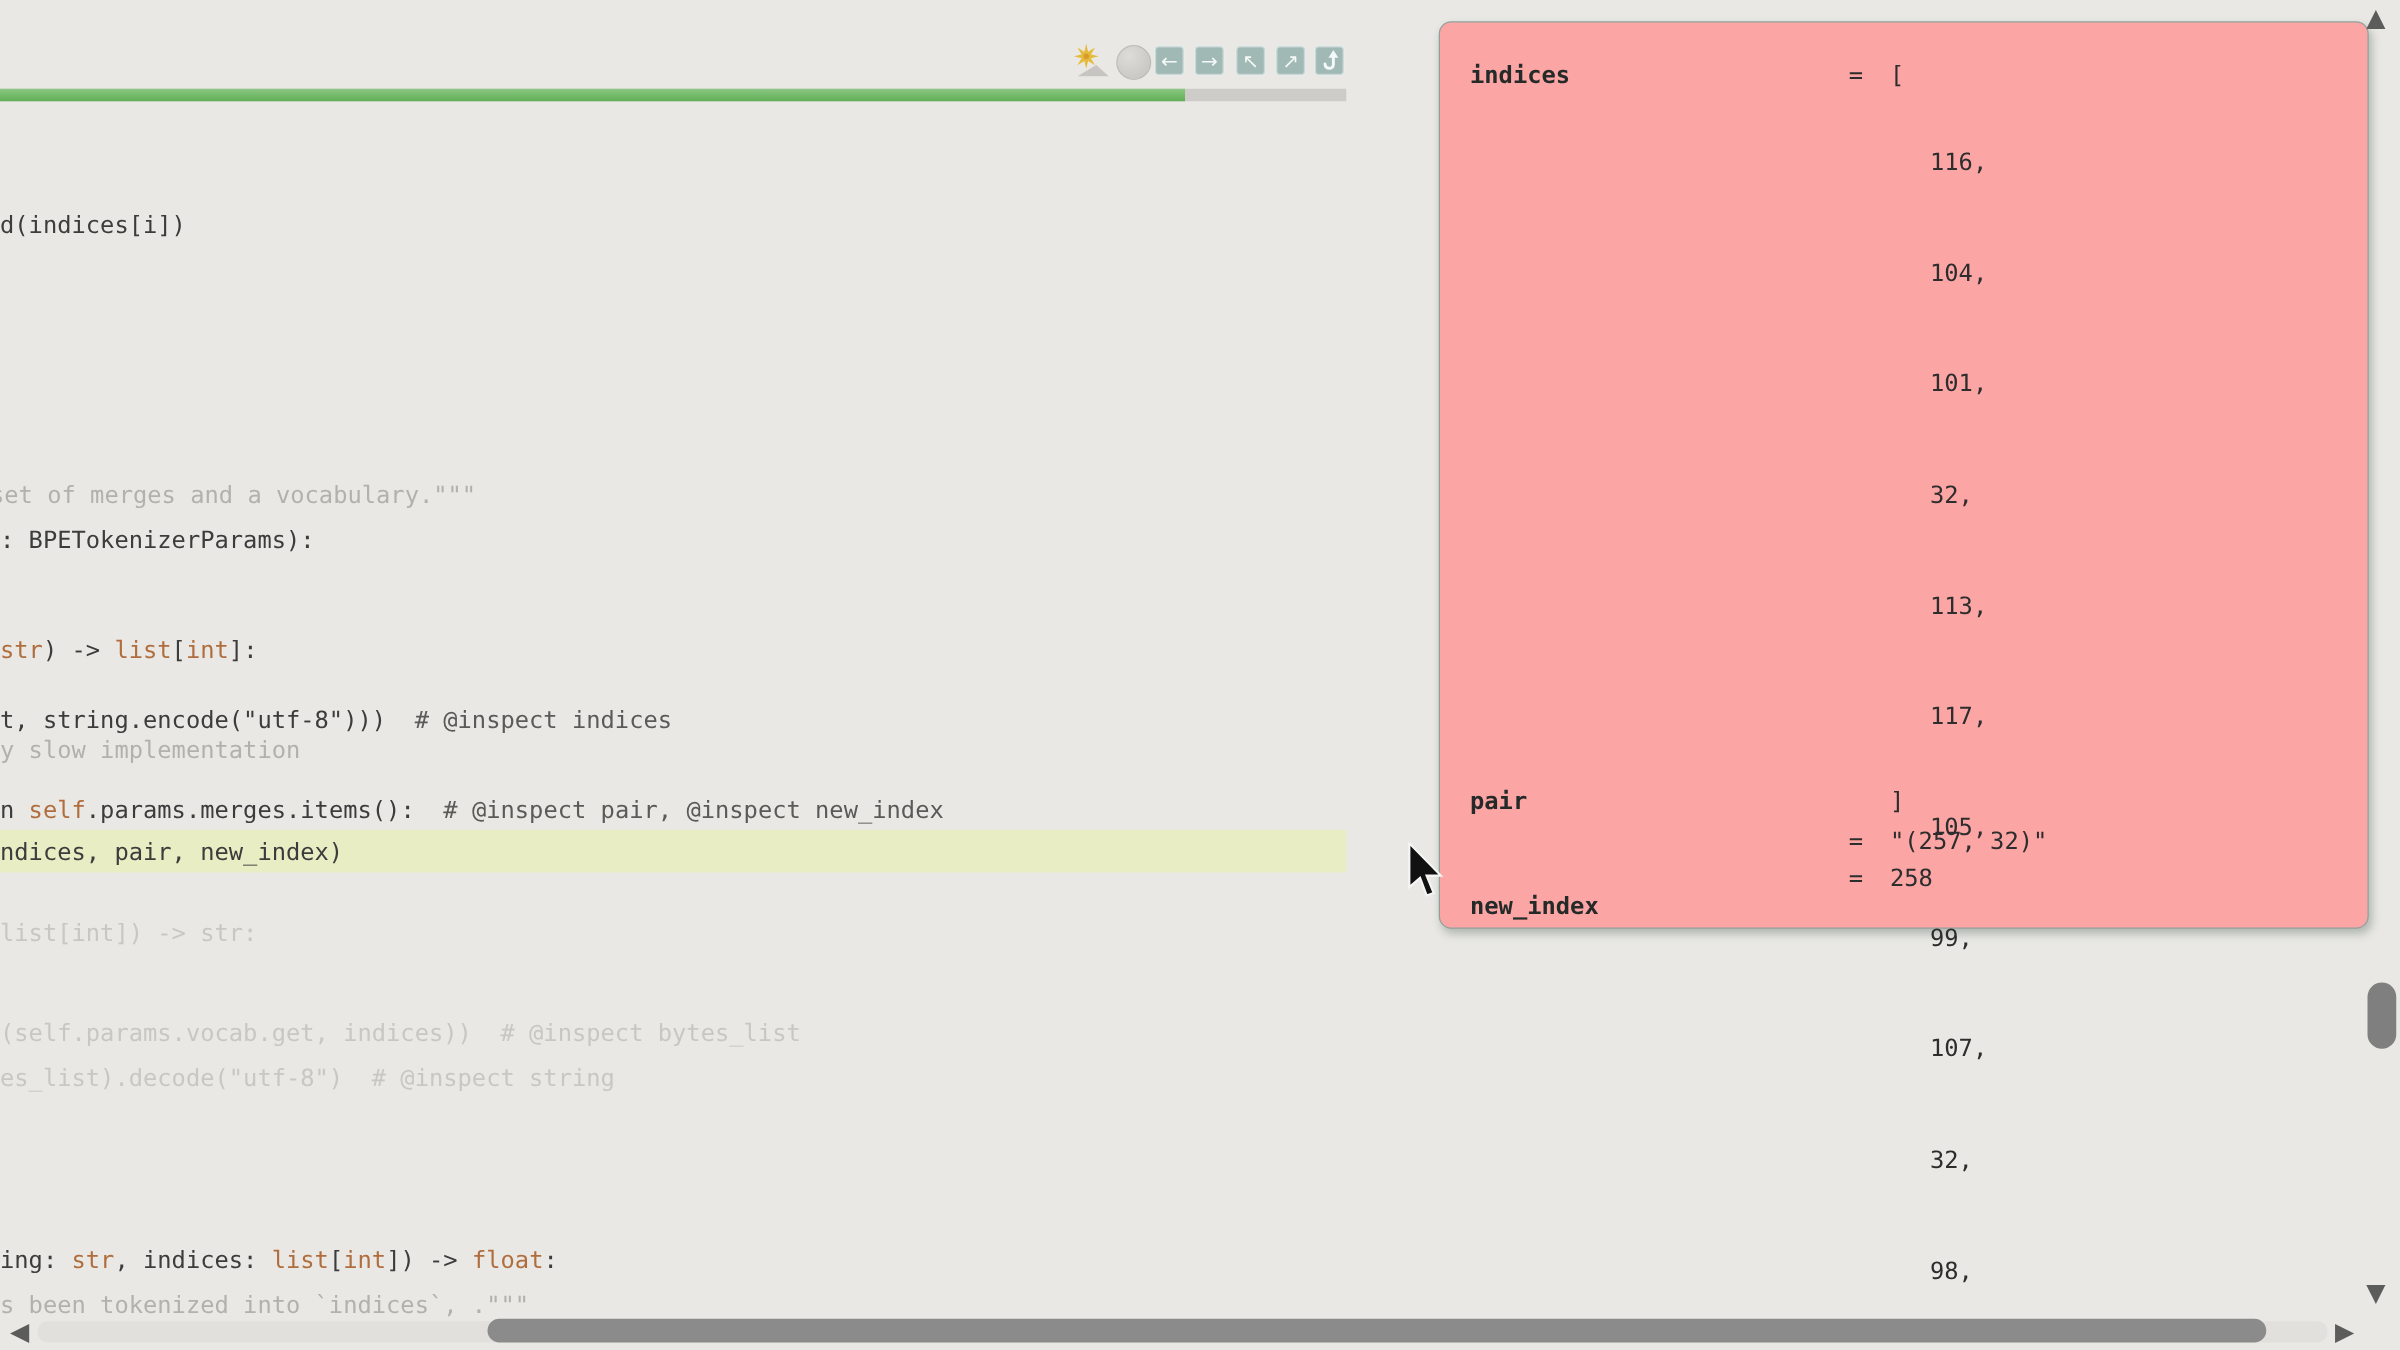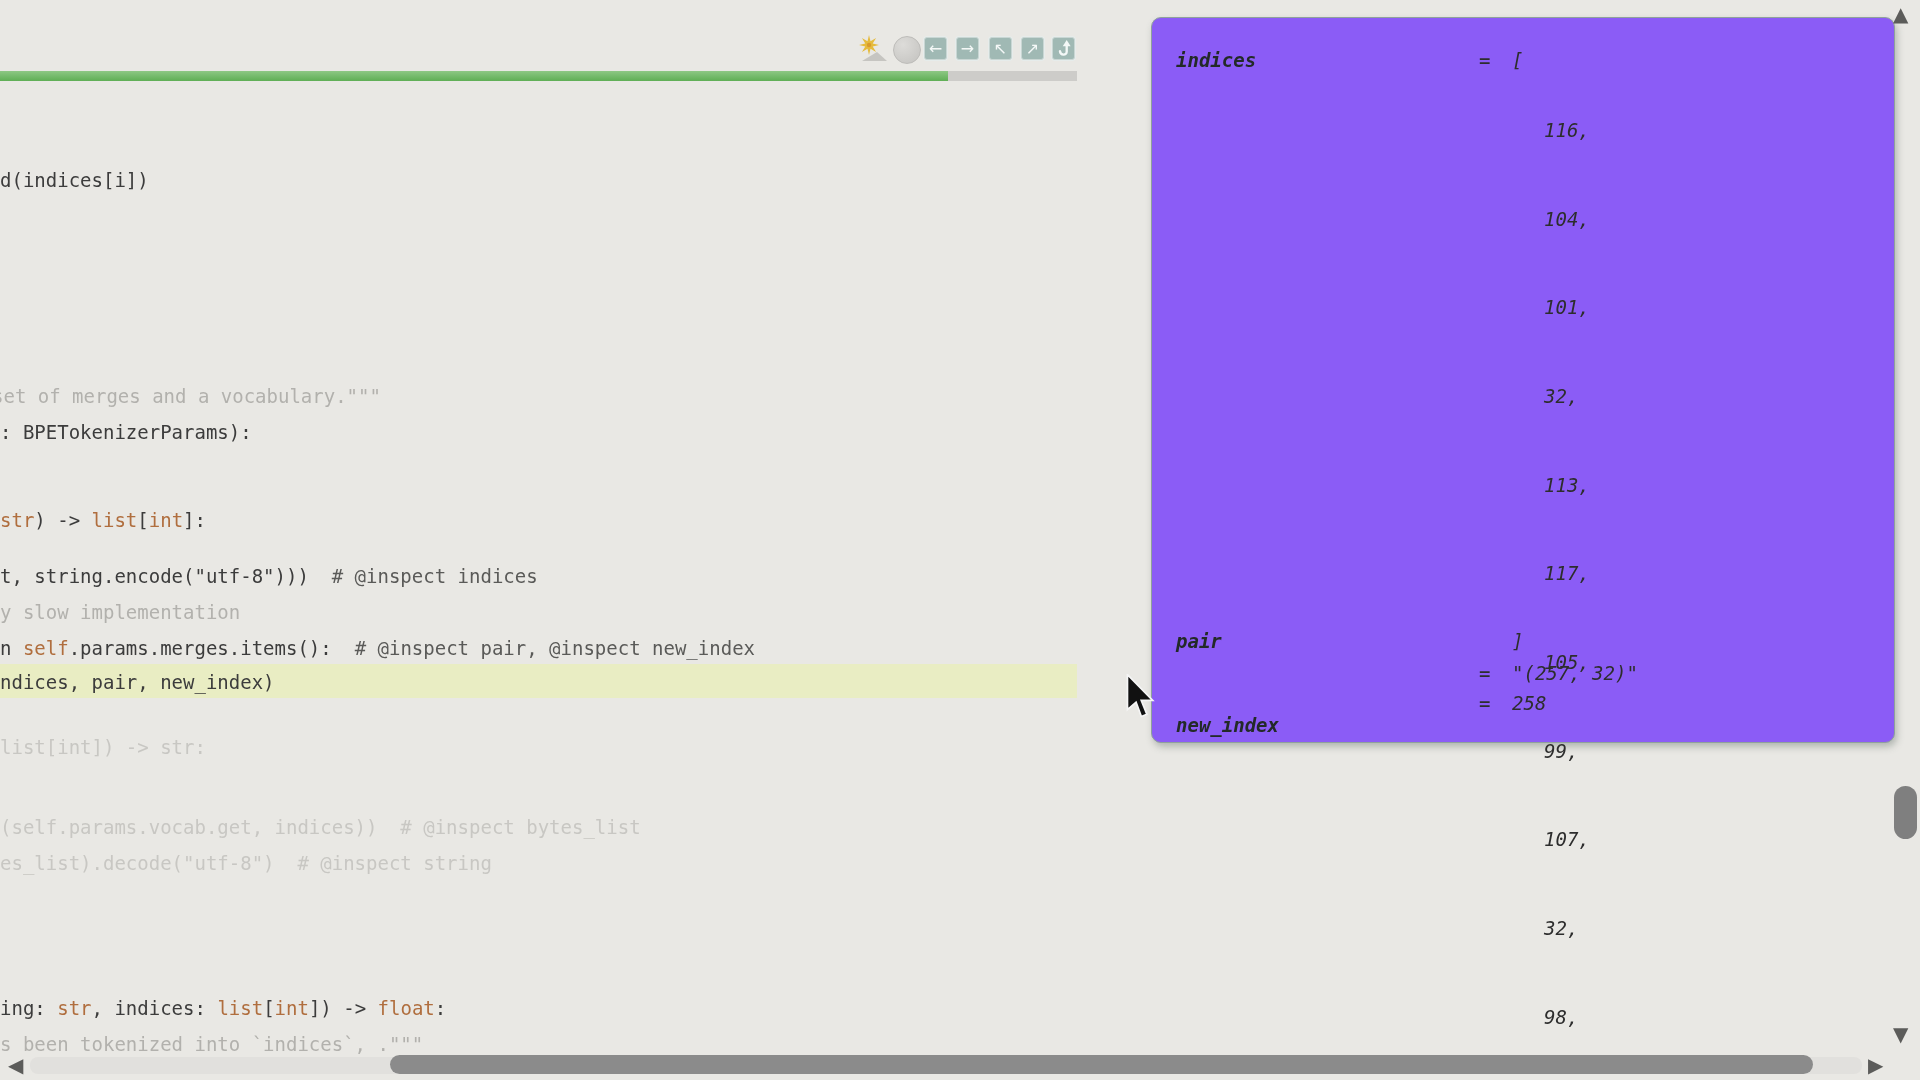--- a/index.html
+++ b/index.html
@@ -19,22 +19,22 @@
   
   .cl{position:absolute;left:0;white-space:pre;font-size:19px;line-height:28px;text-align:center;}
   .tk-code{color:#3c3c3c}
   .tk-type{color:#b06e3e}
   .tk-comment{color:#5a5a58}
   .tk-muted{color:#c8c7c3}
   .tk-muted2{color:#b2b1ad}
   .hl-band{position:absolute;left:0;top:664px;width:1077px;height:34px;background:#e9edc3;}
   
   .inspect-panel{position:absolute;left:1151px;top:17px;width:742px;height:724px;
-          background:#8b5cf6;border:1.5px solid #8fa19c;border-radius:10px;
-          box-shadow:2px 4px 7px rgba(110,125,118,.45);font-size:19px;color:#2d2d2d;font-style:italic;}
+          background:#fca5a5;border:1.5px solid #8fa19c;border-radius:10px;
+          box-shadow:2px 4px 7px rgba(110,125,118,.45);font-size:19px;color:#2d2d2d;}
   .prow{position:absolute;white-space:pre;}
   .pname{font-weight:bold;color:#232a28;}
   .pcol-name{left:24px;} .pcol-eq{left:327px;} .pcol-val{left:360px;}
   .indices-items{position:absolute;left:392px;top:39px;line-height:29.55px;white-space:pre;}
   
   .stanford{position:absolute;left:1472px;top:912px;font-family:"Liberation Serif",serif;
           font-size:66px;color:#8d8d8d;}
   
   .sb-glyph{position:absolute;color:#5c5c5a;font-family:"DejaVu Sans",sans-serif;font-size:20px;line-height:20px;}
   .h-track{position:absolute;left:30px;top:1057px;width:1832px;height:17px;background:#e1e0dd;border-radius:8px;}
@@ -78,21 +78,21 @@
   <div class="cl" style="top:166px"><span class="tk-code">d(indices[i])</span></div>
 
   <div class="cl" style="top:382px;left:-8px"><span class="tk-muted2">set of merges and a vocabulary."""</span></div>
 
   <div class="cl" style="top:418px"><span class="tk-code">: BPETokenizerParams):</span></div>
 
   <div class="cl" style="top:506px"><span class="tk-type">str</span><span class="tk-code">) -&gt; </span><span class="tk-type">list</span><span class="tk-code">[</span><span class="tk-type">int</span><span class="tk-code">]:</span></div>
 
   <div class="cl" style="top:562px"><span class="tk-code">t, string.encode("utf-8")))</span><span class="tk-comment">  # @inspect indices</span></div>
 
-  <div class="cl" style="top:598px"><span class="tk-muted2">y slow implementation</span></div>
+  <div class="cl" style="top:586px"><span class="tk-muted2">y slow implementation</span></div>
 
   <div class="cl" style="top:634px"><span class="tk-code">n </span><span class="tk-type">self</span><span class="tk-code">.params.merges.items():</span><span class="tk-comment">  # @inspect pair, @inspect new_index</span></div>
 
   <div class="cl" style="top:668px"><span class="tk-code">ndices, pair, new_index)</span></div>
 
   <div class="cl" style="top:733px"><span class="tk-muted">list[int]) -&gt; str:</span></div>
 
   <div class="cl" style="top:813px"><span class="tk-muted">(self.params.vocab.get, indices))  # @inspect bytes_list</span></div>
 
   <div class="cl" style="top:849px"><span class="tk-muted">es_list).decode("utf-8")  # @inspect string</span></div>

